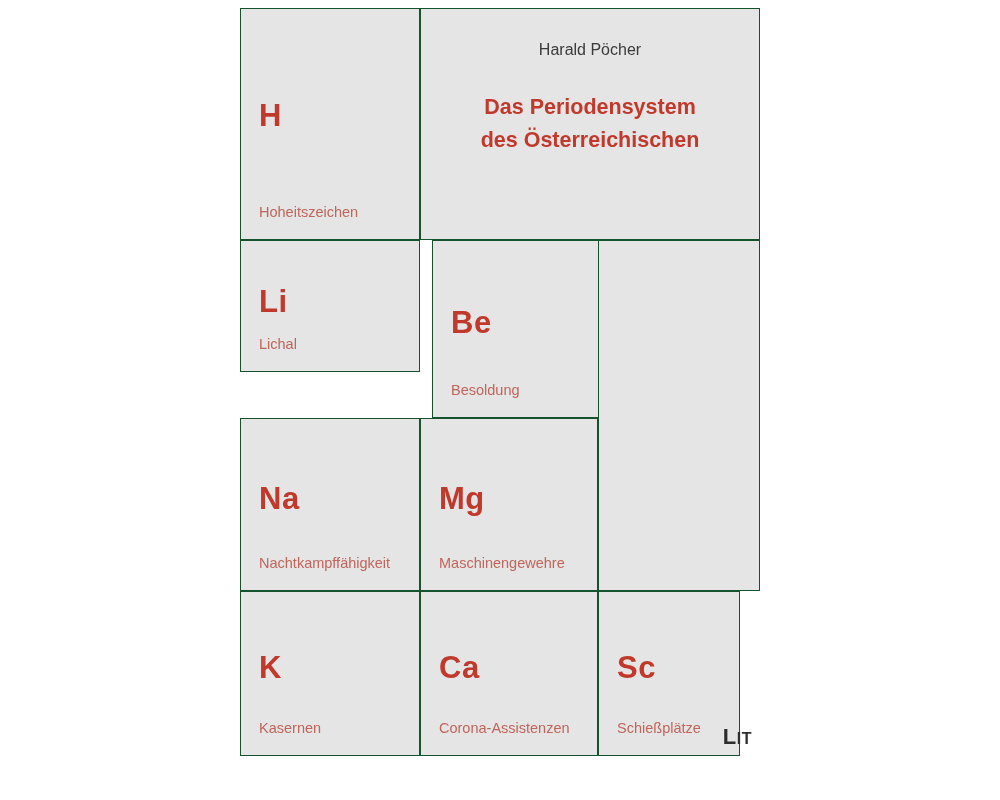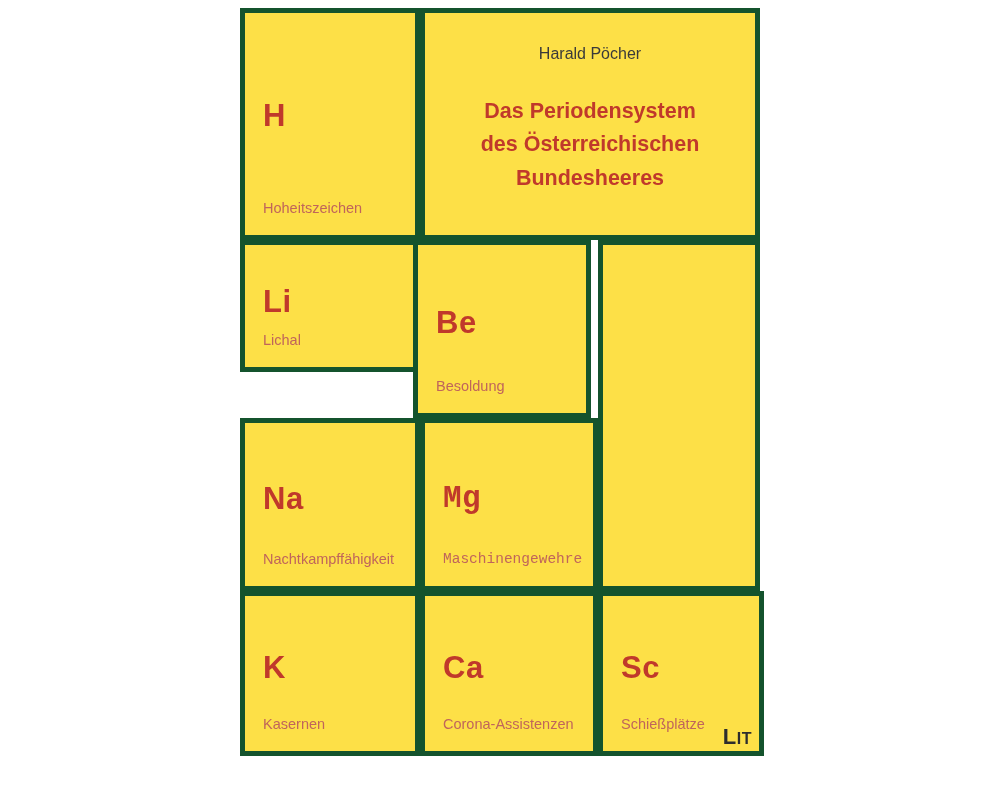--- a/index.html
+++ b/index.html
@@ -24,22 +24,22 @@
   .grid {
     position: absolute;
     left: 0;
     top: 0;
     width: 520px;
     height: 748px;
   }
   .cell {
     position: absolute;
     box-sizing: border-box;
-    border: 5px solid #14532d;
-    background: #fde047;
+    border: 1px solid #14532d;
+    background: #e5e5e5;
   }
   .symbol {
     position: absolute;
     left: 18px;
     top: 46%;
     transform: translateY(-50%);
     color: #c0392b;
     font-size: 31px;
     font-weight: bold;
     line-height: 1;
@@ -102,58 +102,57 @@
     <div class="cell" style="left:0px; top:0px; width:180px; height:232px;">
       <div class="symbol">H</div>
       <div class="name">Hoheitszeichen</div>
     </div>
 
     <div class="cell title-cell" style="left:180px; top:0px; width:340px; height:232px;">
       <div class="author">Harald Pöcher</div>
       <div class="title">
         <span>Das Periodensystem</span><br>
         <span>des Österreichischen</span><br>
-        <span>Bundesheeres</span>
       </div>
     </div>
 
     <div class="cell" style="left:0px; top:232px; width:180px; height:132px;">
       <div class="symbol">Li</div>
       <div class="name">Lichal</div>
     </div>
 
-    <div class="cell" style="left:173px; top:232px; width:178px; height:178px;">
+    <div class="cell" style="left:192px; top:232px; width:178px; height:178px;">
       <div class="symbol">Be</div>
       <div class="name">Besoldung</div>
     </div>
 
     <div class="cell" style="left:358px; top:232px; width:162px; height:351px;">
     </div>
 
     <div class="cell" style="left:0px; top:410px; width:180px; height:173px;padding-left:12px;">
       <div class="symbol">Na</div>
       <div class="name">Nachtkampffähigkeit</div>
     </div>
 
-    <div class="cell" style="left:180px; top:410px; width:178px; height:173px;font-family:Liberation Mono, monospace;">
+    <div class="cell" style="left:180px; top:410px; width:178px; height:173px;">
       <div class="symbol">Mg</div>
       <div class="name">Maschinengewehre</div>
     </div>
 
     <div class="cell" style="left:0px; top:583px; width:180px; height:165px;">
       <div class="symbol">K</div>
       <div class="name">Kasernen</div>
     </div>
 
     <div class="cell" style="left:180px; top:583px; width:178px; height:165px;">
       <div class="symbol">Ca</div>
       <div class="name">Corona-Assistenzen</div>
     </div>
 
-    <div class="cell" style="left:358px; top:583px; width:166px; height:165px;padding-left:16px;">
+    <div class="cell" style="left:358px; top:583px; width:142px; height:165px;padding-left:16px;">
       <div class="symbol">Sc</div>
       <div class="name">Schießplätze</div>
     </div>
 
   </div>
 
   <div class="publisher">
     <span>L</span><span class="small">IT</span>
   </div>
 </div>

